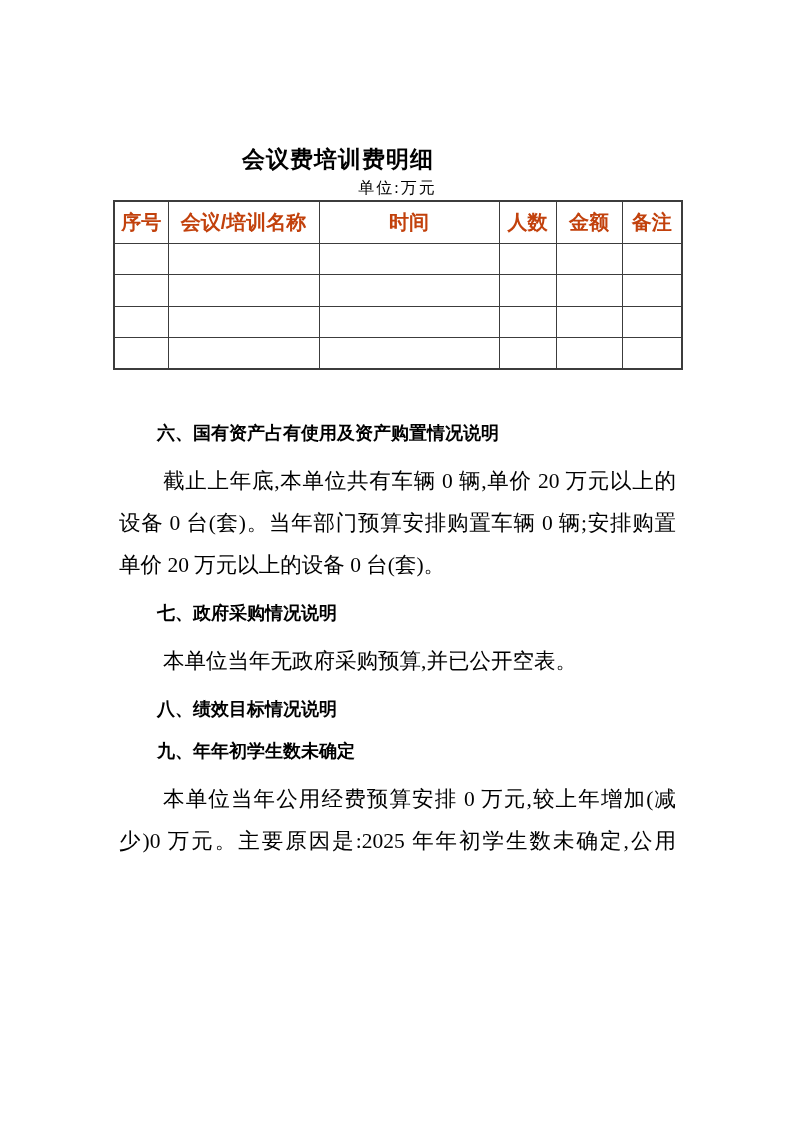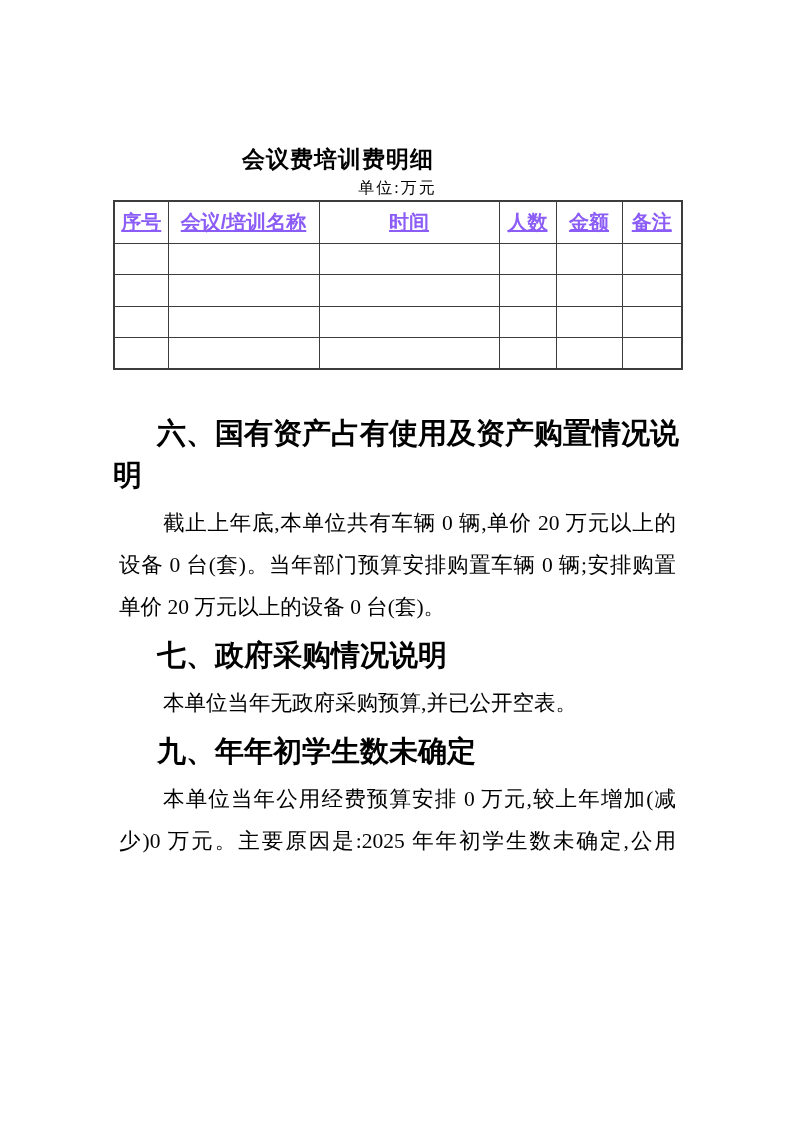--- a/index.html
+++ b/index.html
@@ -53,31 +53,30 @@
     text-align:center;
     vertical-align:middle;
     overflow:hidden;
   }
   table.detail thead tr{height:42px;}
   table.detail tbody tr{height:31.5px;}
   table.detail th{
     font-family:"Liberation Sans","DejaVu Sans",sans-serif;
     font-weight:bold;
     font-size:20px;
-    color:#8b5cf6;
-    text-decoration:underline;
+    color:#c2410c;
   }
   
   .sections{
     position:absolute;left:113px;top:412px;width:569px;
     font-size:21.5px;line-height:42px;
   }
   .sections h3{
     margin:0;
-    font-size:29px;line-height:42px;
+    font-size:18px;line-height:42px;
     font-weight:bold;
     text-indent:44px;
     font-family:"Liberation Serif","DejaVu Serif",serif;
   }
   .sections p{
     margin:6px;
     text-indent:44px;
     text-align:justify;
     text-justify:inter-character;
   }
@@ -151,18 +150,19 @@
   </table>
 
   <div class="sections">
 
     <h3>六、国有资产占有使用及资产购置情况说明</h3>
     <p>截止上年底,本单位共有车辆 0 辆,单价 20 万元以上的设备 0 台(套)。当年部门预算安排购置车辆 0 辆;安排购置单价 20 万元以上的设备 0 台(套)。</p>
 
     <h3>七、政府采购情况说明</h3>
     <p>本单位当年无政府采购预算,并已公开空表。</p>
 
+    <h3>八、绩效目标情况说明</h3>
 
     <h3>九、年年初学生数未确定</h3>
     <p class="continues">本单位当年公用经费预算安排 0 万元,较上年增加(减少)0 万元。主要原因是:2025 年年初学生数未确定,公用</p>
 
   </div>
 </div>
 
 </body></html>

